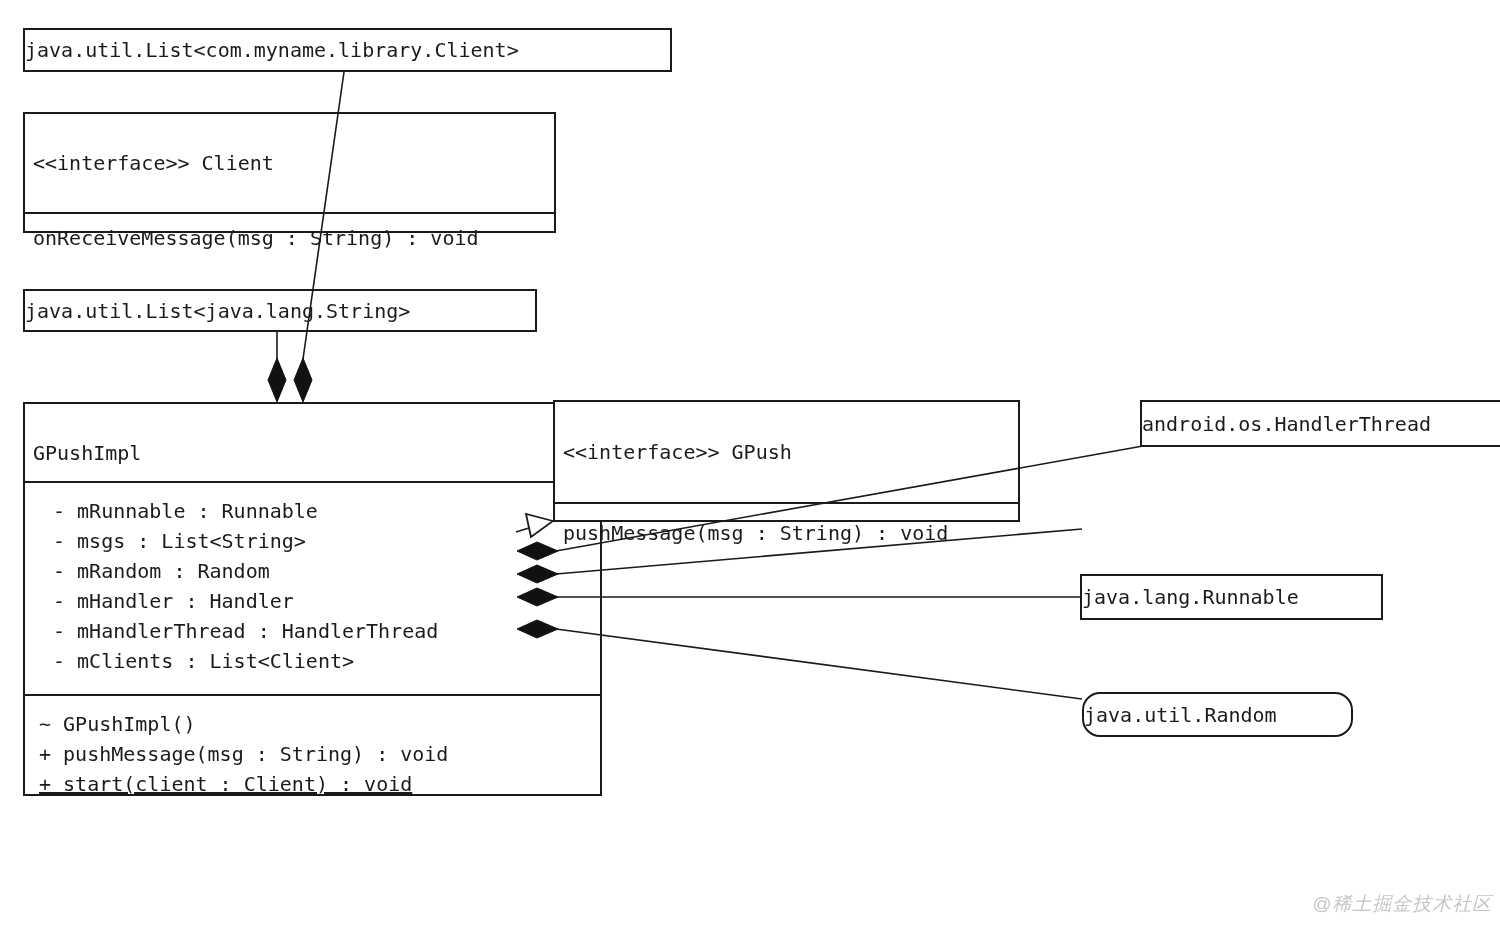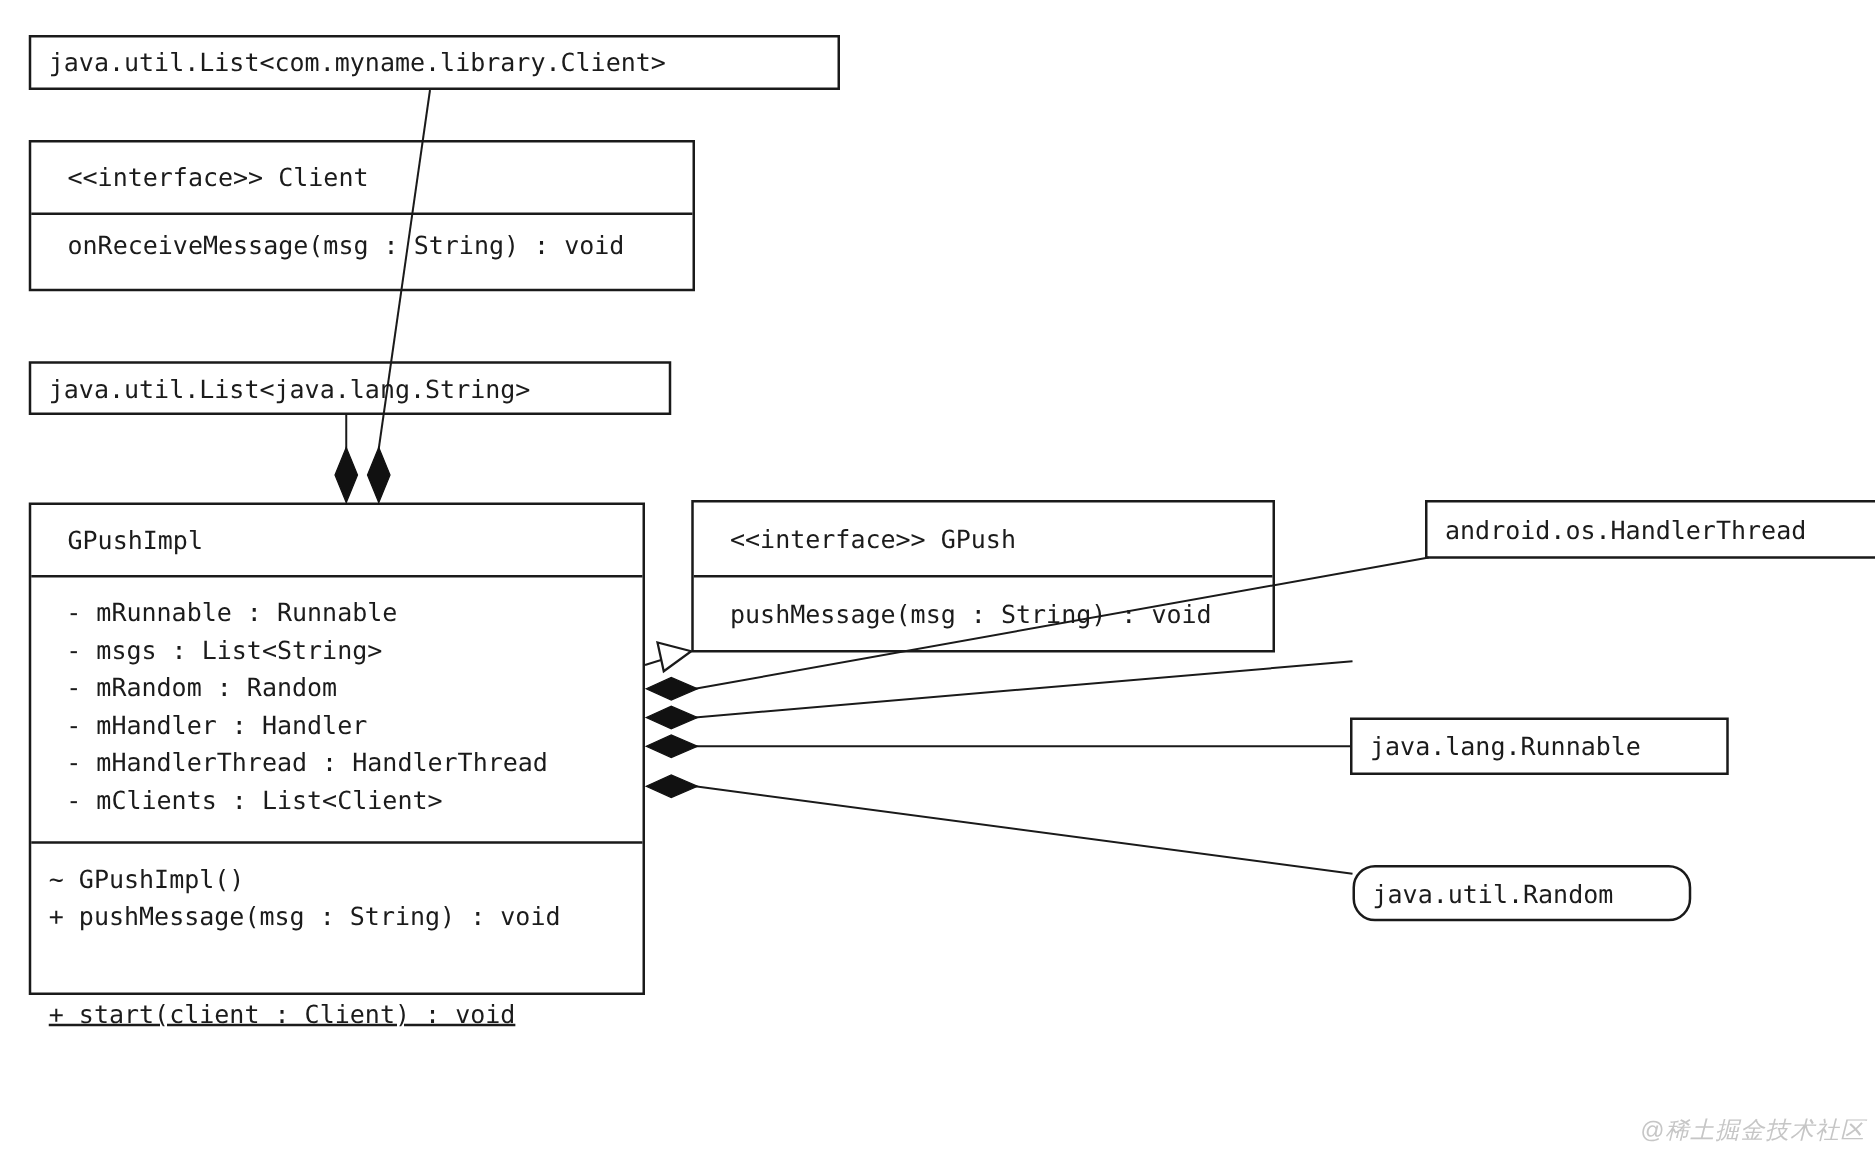--- a/index.html
+++ b/index.html
@@ -16,30 +16,29 @@
   }
   .uml-box {
     position: absolute;
     border: 2px solid #1a1a1a;
     background: #ffffff;
     z-index: 1;
   }
   .uml-title-row {
     display: flex;
     align-items: center;
-    padding-left: 14px;
     white-space: nowrap;
     height: 100%;
   }
   .section { border-top: 2px solid #1a1a1a; }
   .section.first { border-top: none; }
   .member-list { padding: 13px 0 0 14px; }
   .member-line { height: 30px; line-height: 30px; white-space: nowrap; }
-  .underlined { text-decoration: underline; margin-top: 48px; }
-  .hdr { display: flex; align-items: center; padding-left: 29px; white-space: nowrap; }
+  .underlined { text-decoration: underline; }
+  .hdr { display: flex; align-items: center; padding-left: 8px; white-space: nowrap; margin-top: 21px; }
   .conn-layer {
     position: absolute;
     left: 0; top: 0;
     width: 1500px; height: 938px;
     z-index: 5;
     pointer-events: none;
   }
   .watermark {
     position: absolute;
     left: 1312px;
@@ -64,21 +63,21 @@
 
   <div class="uml-box" style="left:23px; top:112px; width:533px; height:121px;">
     <div class="section first hdr" style="height:56px;">&lt;&lt;interface&gt;&gt; Client</div>
     <div class="section hdr" style="height:49px;">onReceiveMessage(msg : String) : void</div>
   </div>
 
   <div class="uml-box" style="left:23px; top:289px; width:514px; height:43px;">
     <div class="uml-title-row">java.util.List&lt;java.lang.String&gt;</div>
   </div>
 
-  <div class="uml-box" style="left:23px; top:402px; width:493px; height:394px;">
+  <div class="uml-box" style="left:23px; top:402px; width:579px; height:394px;">
     <div class="section first hdr" style="height:56px;">GPushImpl</div>
     <div class="section member-list" style="height:213px;padding-left:28px;">
       <div class="member-line">- mRunnable : Runnable</div>
       <div class="member-line">- msgs : List&lt;String&gt;</div>
       <div class="member-line">- mRandom : Random</div>
       <div class="member-line">- mHandler : Handler</div>
       <div class="member-line">- mHandlerThread : HandlerThread</div>
       <div class="member-line">- mClients : List&lt;Client&gt;</div>
     </div>
     <div class="section member-list" style="height:121px;">

